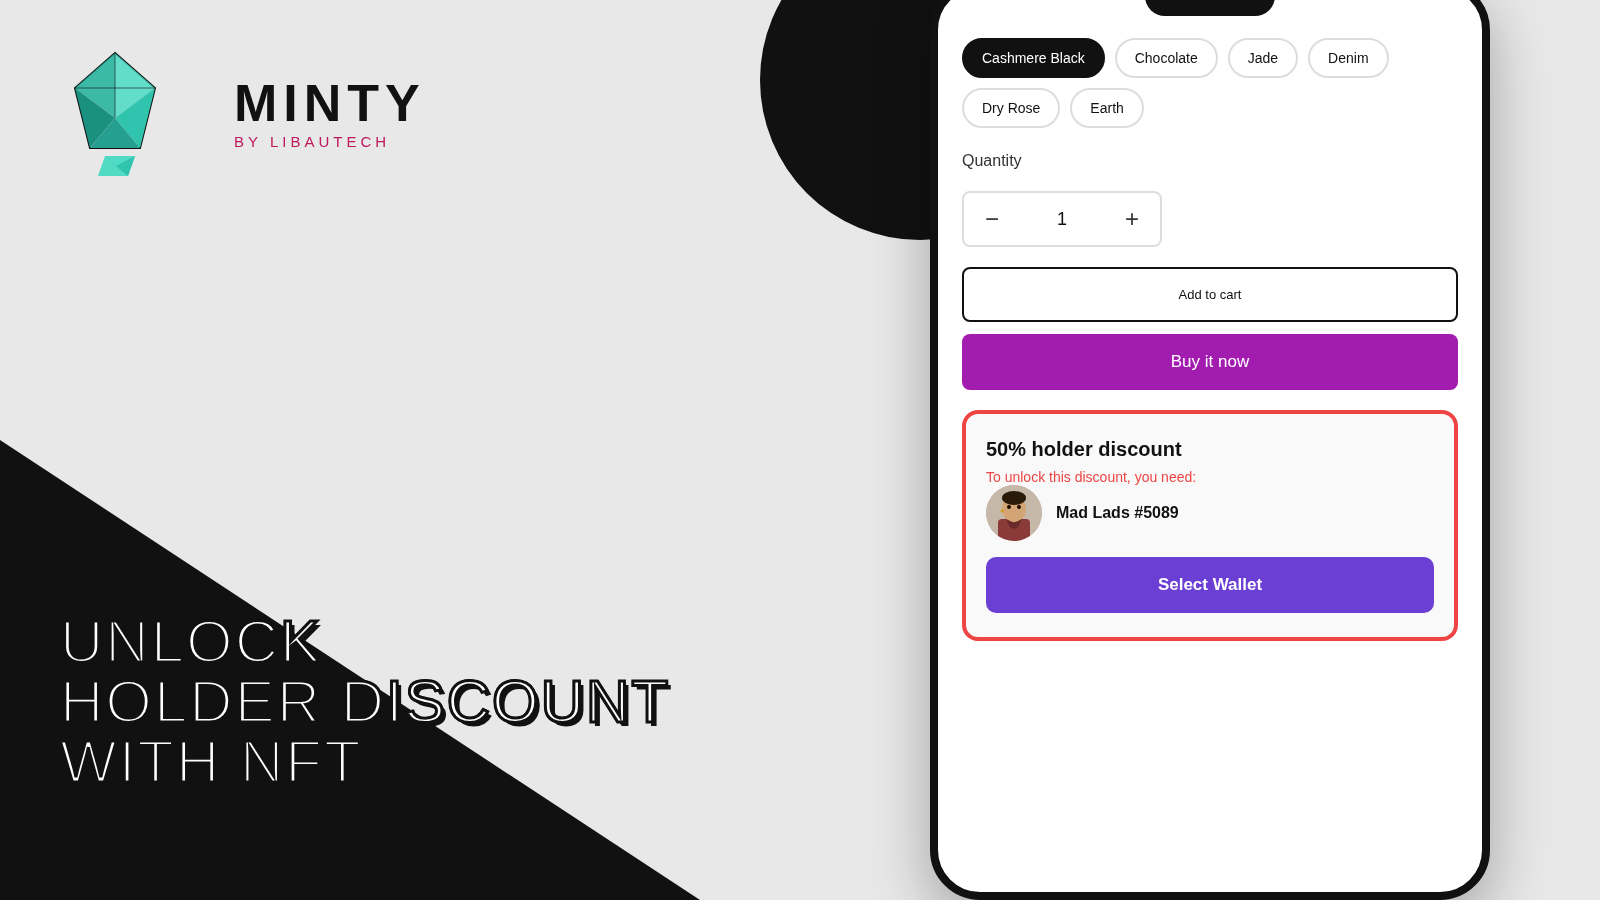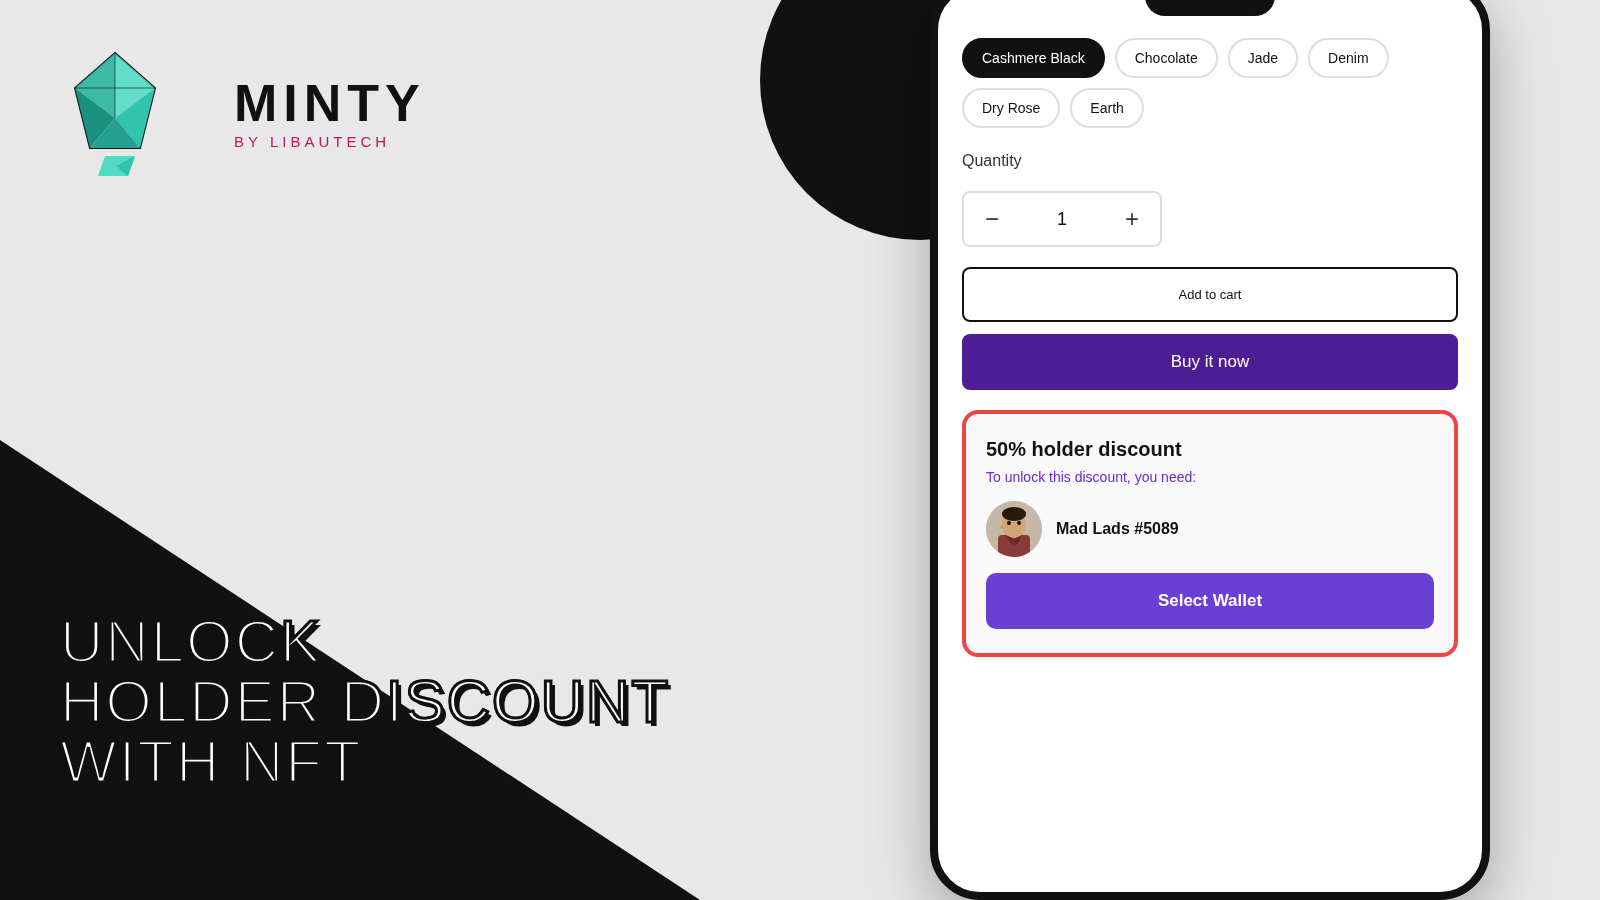--- a/index.html
+++ b/index.html
@@ -234,21 +234,21 @@
       cursor: pointer;
       margin-bottom: 12px;
       text-align: center;
     }
 
     .btn-buy-now {
       width: 100%;
       padding: 18px;
       border: none;
       border-radius: 8px;
-      background: #4c1d95;
+      background: #a21caf;
       color: #fff;
       font-size: 17px;
       font-weight: 500;
       cursor: pointer;
       margin-bottom: 20px;
       text-align: center;
     }
 
     
     .discount-card {
@@ -260,22 +260,21 @@
 
     .discount-title {
       font-size: 20px;
       font-weight: 800;
       color: #111;
       margin-bottom: 8px;
     }
 
     .discount-subtitle {
       font-size: 14px;
-      color: #6d28d9;
-      margin-bottom: 16px;
+      color: #ef4444;
     }
 
     .nft-row {
       display: flex;
       align-items: center;
       gap: 14px;
       margin-bottom: 16px;
     }
 
     .nft-avatar {

